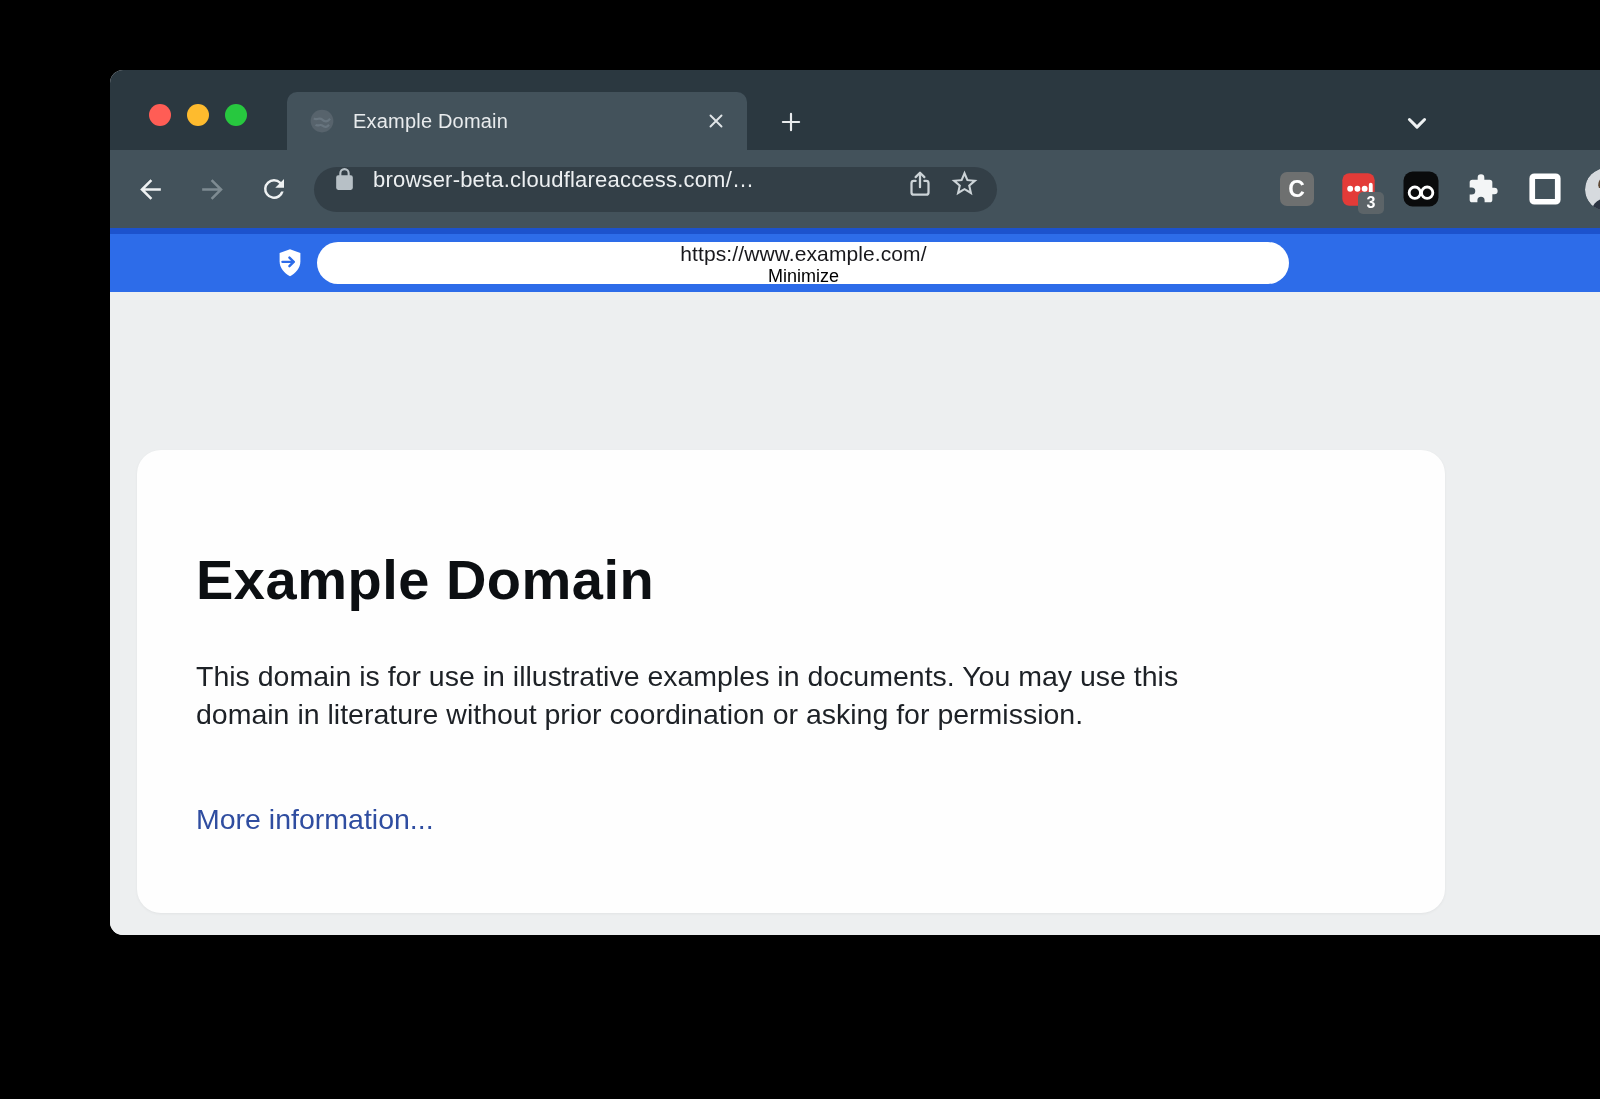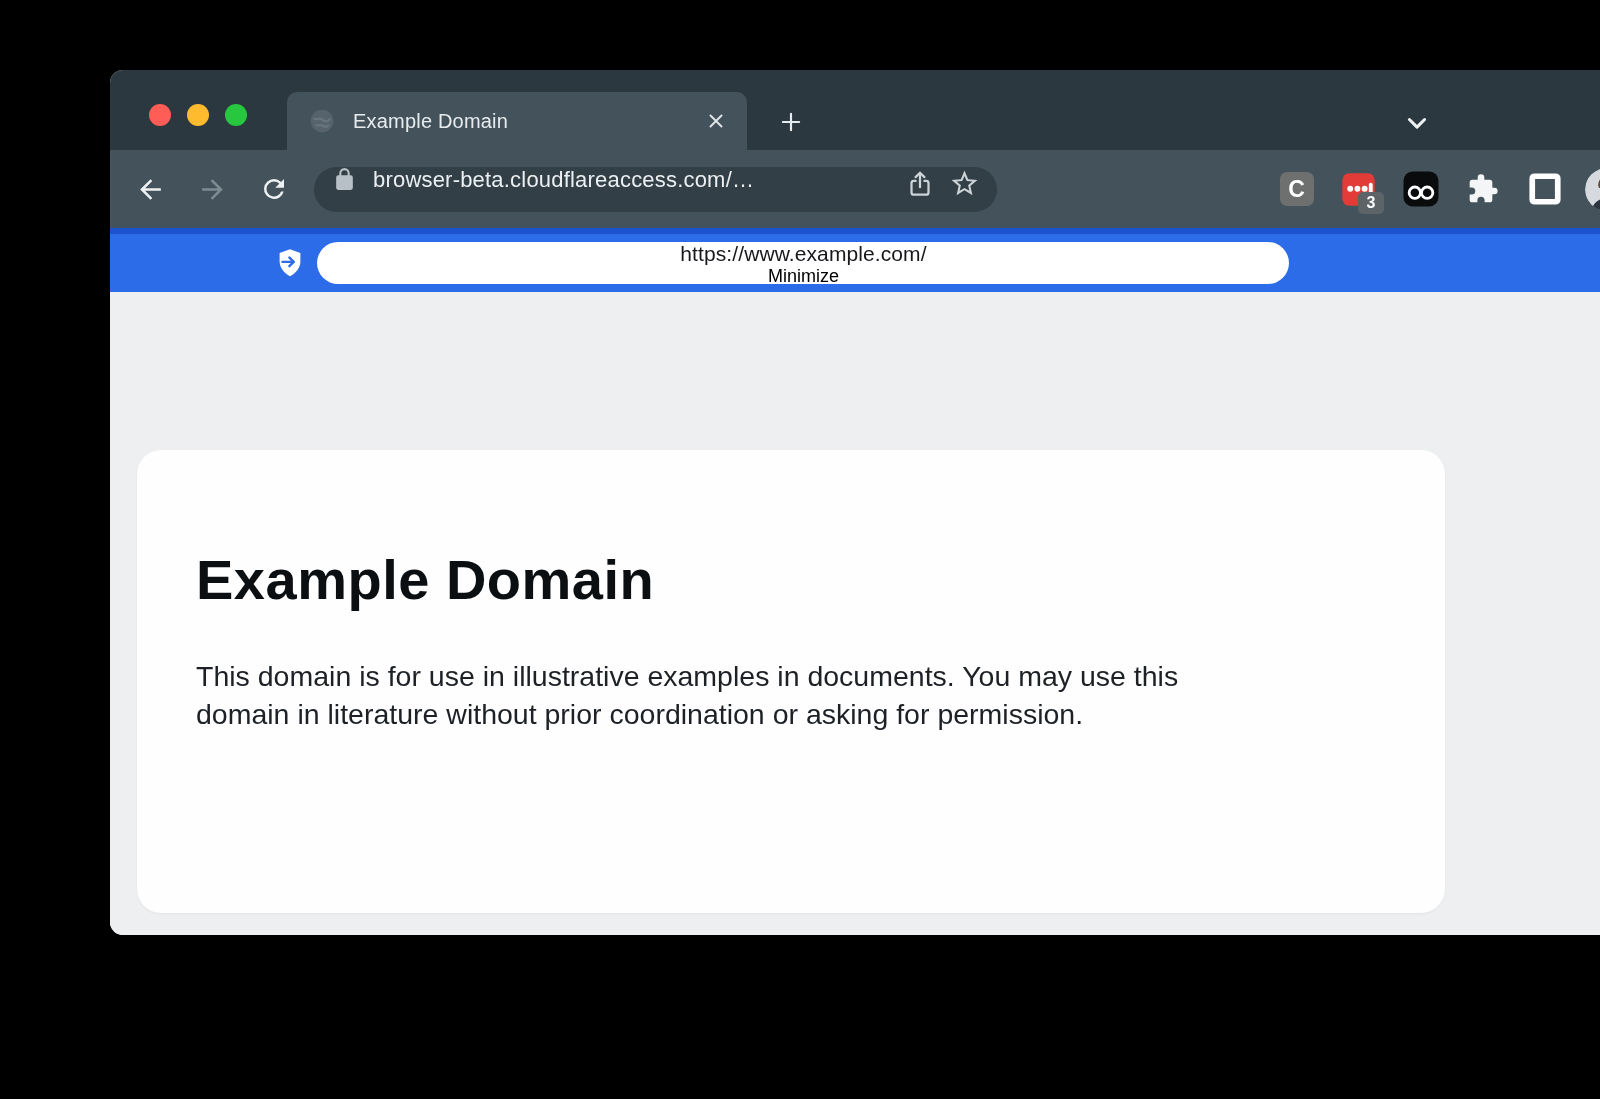--- a/index.html
+++ b/index.html
@@ -342,16 +342,17 @@
     </div>
   </div>
 
   <div class="viewport">
     <div class="content-card">
       <h1 class="page-heading">Example Domain</h1>
       <p class="page-body">
         <span>This domain is for use in illustrative examples in documents. You may use this</span><br>
         <span>domain in literature without prior coordination or asking for permission.</span>
       </p>
+      <a href="#" class="page-link">More information...</a>
     </div>
   </div>
 
 </div>
 
 </body></html>

